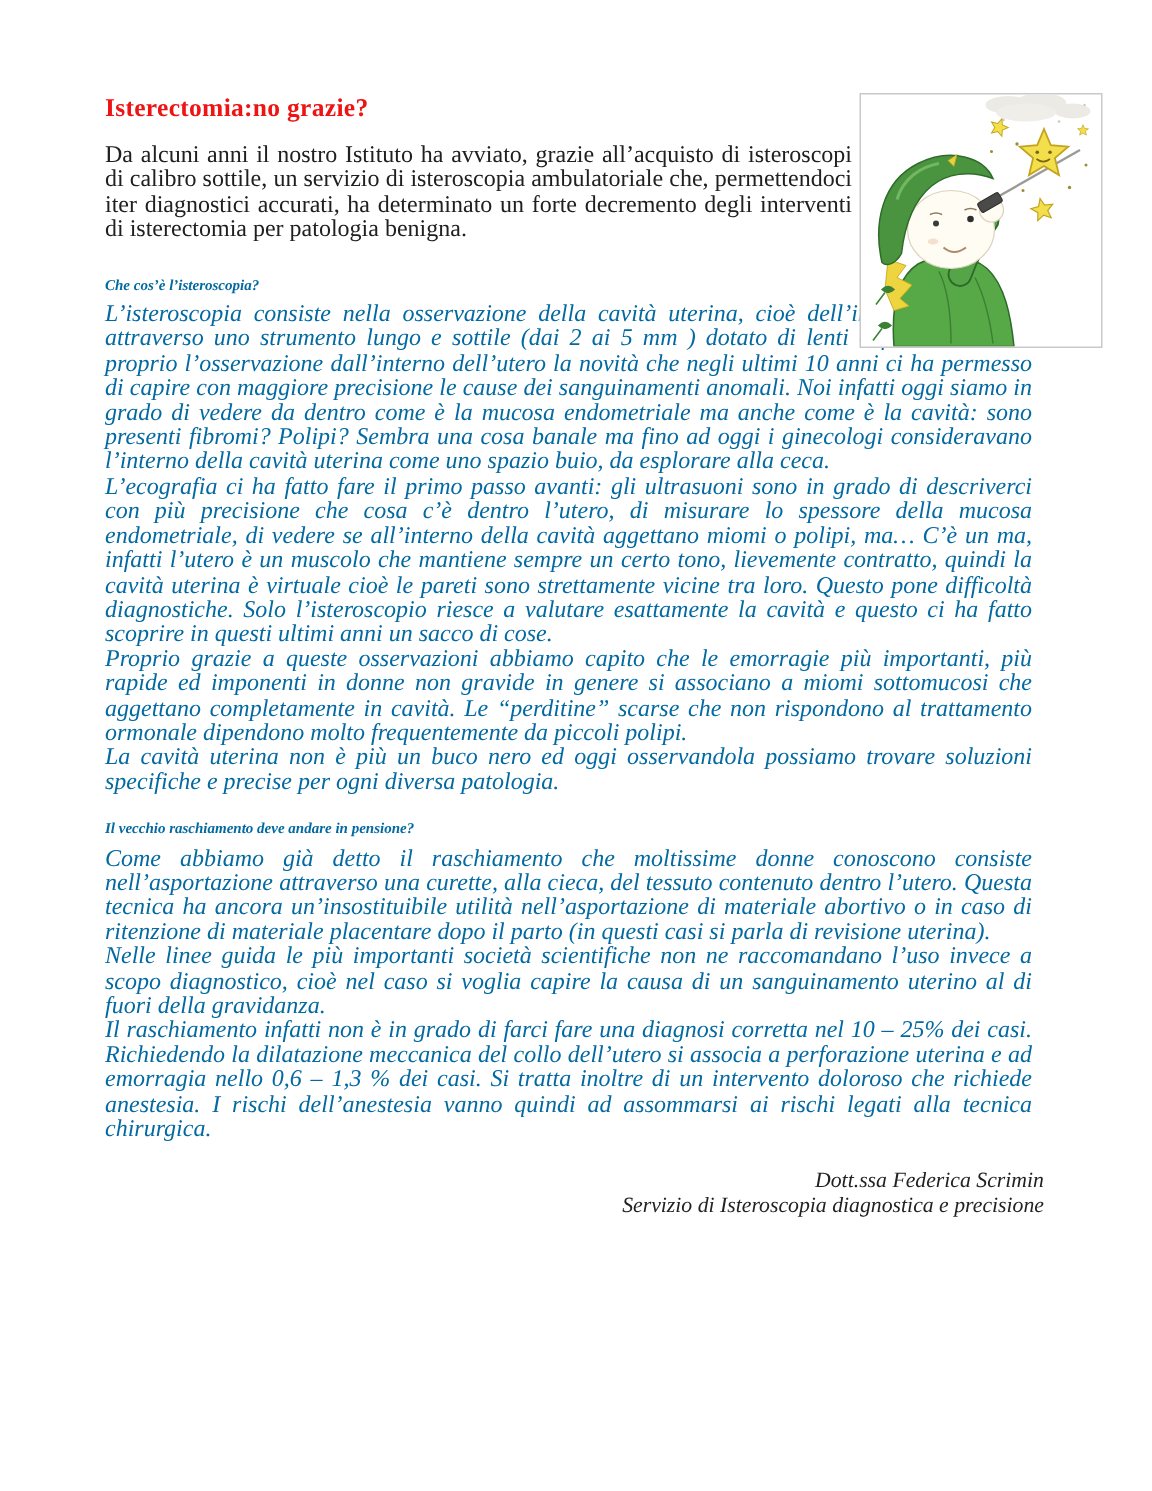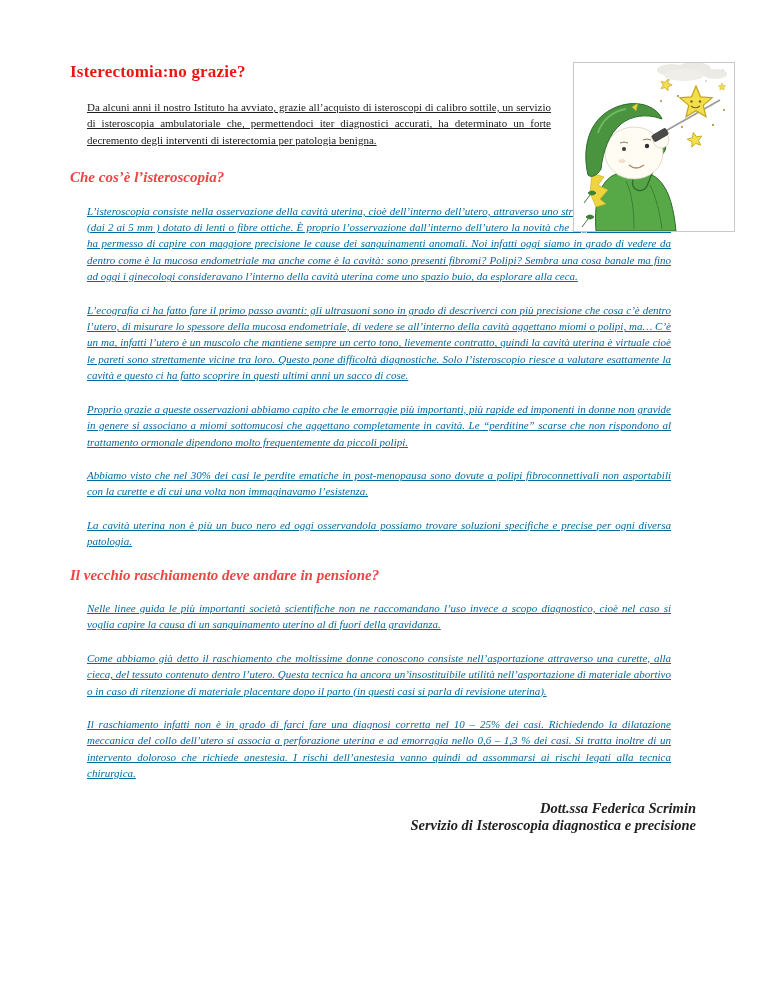--- a/index.html
+++ b/index.html
@@ -16,34 +16,33 @@
     font-size: 17px; font-weight: bold; margin: 0 0 14px 0;
     line-height: 20px; letter-spacing: 0.2px;
   }
   .illustration {
     position: absolute; left: 573px; top: 62px; width: 162px; height: 170px;
     border: 1px solid #c9c9c9; box-sizing: border-box; background: #ffffff;
     overflow: hidden;
   }
   .intro { width: 498px; }
   .intro p, .sec p {
-    margin: 17px; font-size: 11px; line-height: 16.4px;
+    margin: 0; font-size: 16px; line-height: 16.4px;
     text-align: justify;
-    text-decoration: underline;
   }
   .sec p { font-style: italic; color: #0369a1; }
   .sec h2 {
-    font-size: 15px; font-weight: bold; font-style: italic; color: #ef4444;
+    font-size: 10px; font-weight: bold; font-style: italic; color: #0369a1;
     margin: 21px 0 3px 0; line-height: 16.4px;
   }
   .sec.second h2 { margin-top: 15px; }
   .signature {
     margin: 18px -8px 0 0; text-align: right; font-style: italic;
   }
-  .signature p { margin: 0; font-size: 14.5px; line-height: 17px; color: #222222; font-weight: bold; }
+  .signature p { margin: 0; font-size: 14.5px; line-height: 17px; color: #222222; }
 </style>
 </head>
 <body>
 
 <div class="page">
 
   <h1 class="title" style="color: rgb(238, 20, 20);">Isterectomia:no grazie?</h1>
 
   <div class="illustration">
     <svg width="160" height="168" viewBox="0 0 160 168" xmlns="http://www.w3.org/2000/svg">
@@ -118,28 +117,27 @@
 
   <div class="intro">
     <p>Da alcuni anni il nostro Istituto ha avviato, grazie all’acquisto di isteroscopi di calibro sottile, un servizio di isteroscopia ambulatoriale che, permettendoci iter diagnostici accurati, ha determinato un forte decremento degli interventi di isterectomia per patologia benigna.</p>
   </div>
 
   <div class="sec first">
     <h2>Che cos’è l’isteroscopia?</h2>
     <p>L’isteroscopia consiste nella osservazione della cavità uterina, cioè dell’interno dell’utero, attraverso uno strumento lungo e sottile (dai 2 ai 5 mm ) dotato di lenti o fibre ottiche. È proprio l’osservazione dall’interno dell’utero la novità che negli ultimi 10 anni ci ha permesso di capire con maggiore precisione le cause dei sanguinamenti anomali. Noi infatti oggi siamo in grado di vedere da dentro come è la mucosa endometriale ma anche come è la cavità: sono presenti fibromi? Polipi? Sembra una cosa banale ma fino ad oggi i ginecologi consideravano l’interno della cavità uterina come uno spazio buio, da esplorare alla ceca.</p>
     <p>L’ecografia ci ha fatto fare il primo passo avanti: gli ultrasuoni sono in grado di descriverci con più precisione che cosa c’è dentro l’utero, di misurare lo spessore della mucosa endometriale, di vedere se all’interno della cavità aggettano miomi o polipi, ma… C’è un ma, infatti l’utero è un muscolo che mantiene sempre un certo tono, lievemente contratto, quindi la cavità uterina è virtuale cioè le pareti sono strettamente vicine tra loro. Questo pone difficoltà diagnostiche. Solo l’isteroscopio riesce a valutare esattamente la cavità e questo ci ha fatto scoprire in questi ultimi anni un sacco di cose.</p>
     <p>Proprio grazie a queste osservazioni abbiamo capito che le emorragie più importanti, più rapide ed imponenti in donne non gravide in genere si associano a miomi sottomucosi che aggettano completamente in cavità. Le “perditine” scarse che non rispondono al trattamento ormonale dipendono molto frequentemente da piccoli polipi.</p>
-    <p>Abbiamo visto che nel 30% dei casi le perdite ematiche in post-menopausa sono dovute a polipi fibroconnettivali non asportabili con la curette e di cui una volta non immaginavamo l’esistenza.</p>
     <p>La cavità uterina non è più un buco nero ed oggi osservandola possiamo trovare soluzioni specifiche e precise per ogni diversa patologia.</p>
   </div>
 
   <div class="sec second">
     <h2>Il vecchio raschiamento deve andare in pensione?</h2>
+    <p>Come abbiamo già detto il raschiamento che moltissime donne conoscono consiste nell’asportazione attraverso una curette, alla cieca, del tessuto contenuto dentro l’utero. Questa tecnica ha ancora un’insostituibile utilità nell’asportazione di materiale abortivo o in caso di ritenzione di materiale placentare dopo il parto (in questi casi si parla di revisione uterina).</p>
     <p>Nelle linee guida le più importanti società scientifiche non ne raccomandano l’uso invece a scopo diagnostico, cioè nel caso si voglia capire la causa di un sanguinamento uterino al di fuori della gravidanza.</p>
-    <p>Come abbiamo già detto il raschiamento che moltissime donne conoscono consiste nell’asportazione attraverso una curette, alla cieca, del tessuto contenuto dentro l’utero. Questa tecnica ha ancora un’insostituibile utilità nell’asportazione di materiale abortivo o in caso di ritenzione di materiale placentare dopo il parto (in questi casi si parla di revisione uterina).</p>
     <p>Il raschiamento infatti non è in grado di farci fare una diagnosi corretta nel 10 – 25% dei casi. Richiedendo la dilatazione meccanica del collo dell’utero si associa a perforazione uterina e ad emorragia nello 0,6 – 1,3 % dei casi. Si tratta inoltre di un intervento doloroso che richiede anestesia. I rischi dell’anestesia vanno quindi ad assommarsi ai rischi legati alla tecnica chirurgica.</p>
   </div>
 
   <div class="signature">
     <p>Dott.ssa Federica Scrimin</p>
     <p>Servizio di Isteroscopia diagnostica e precisione</p>
   </div>
 
 </div>
 

